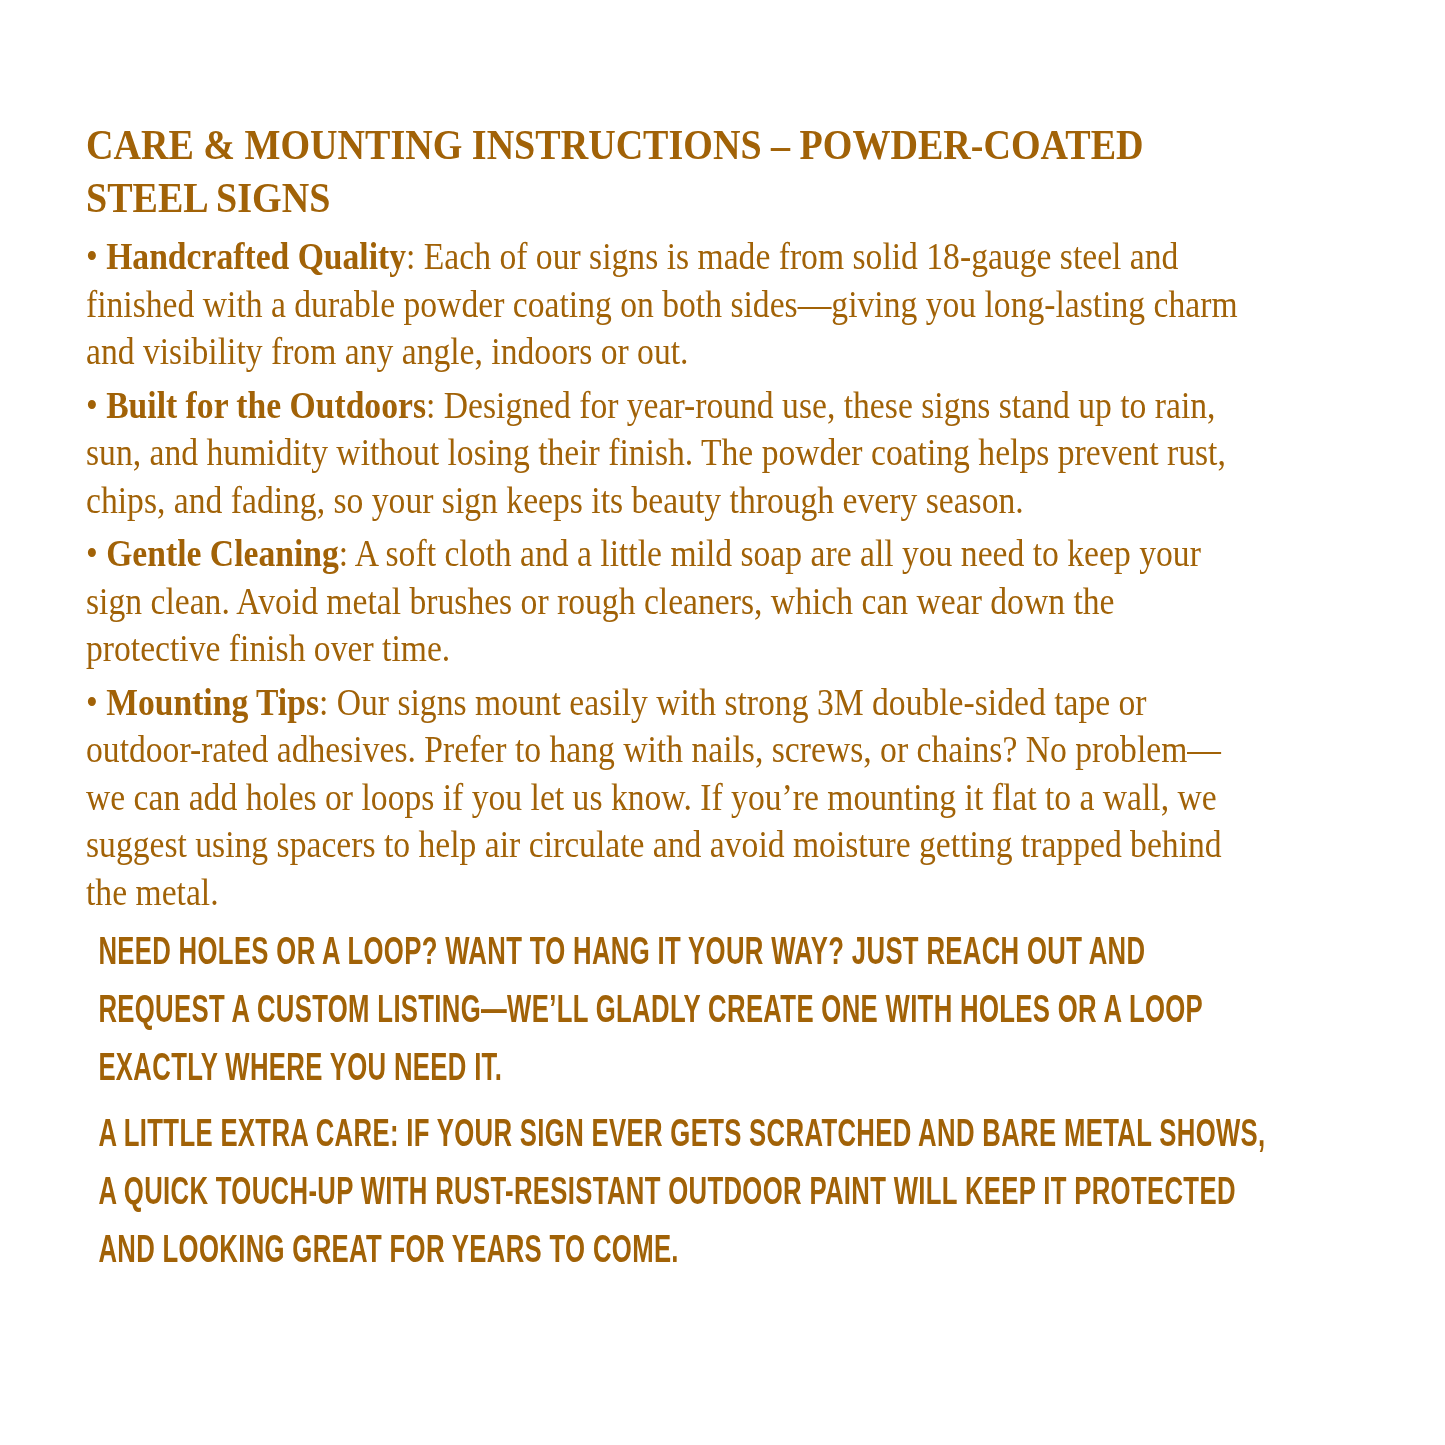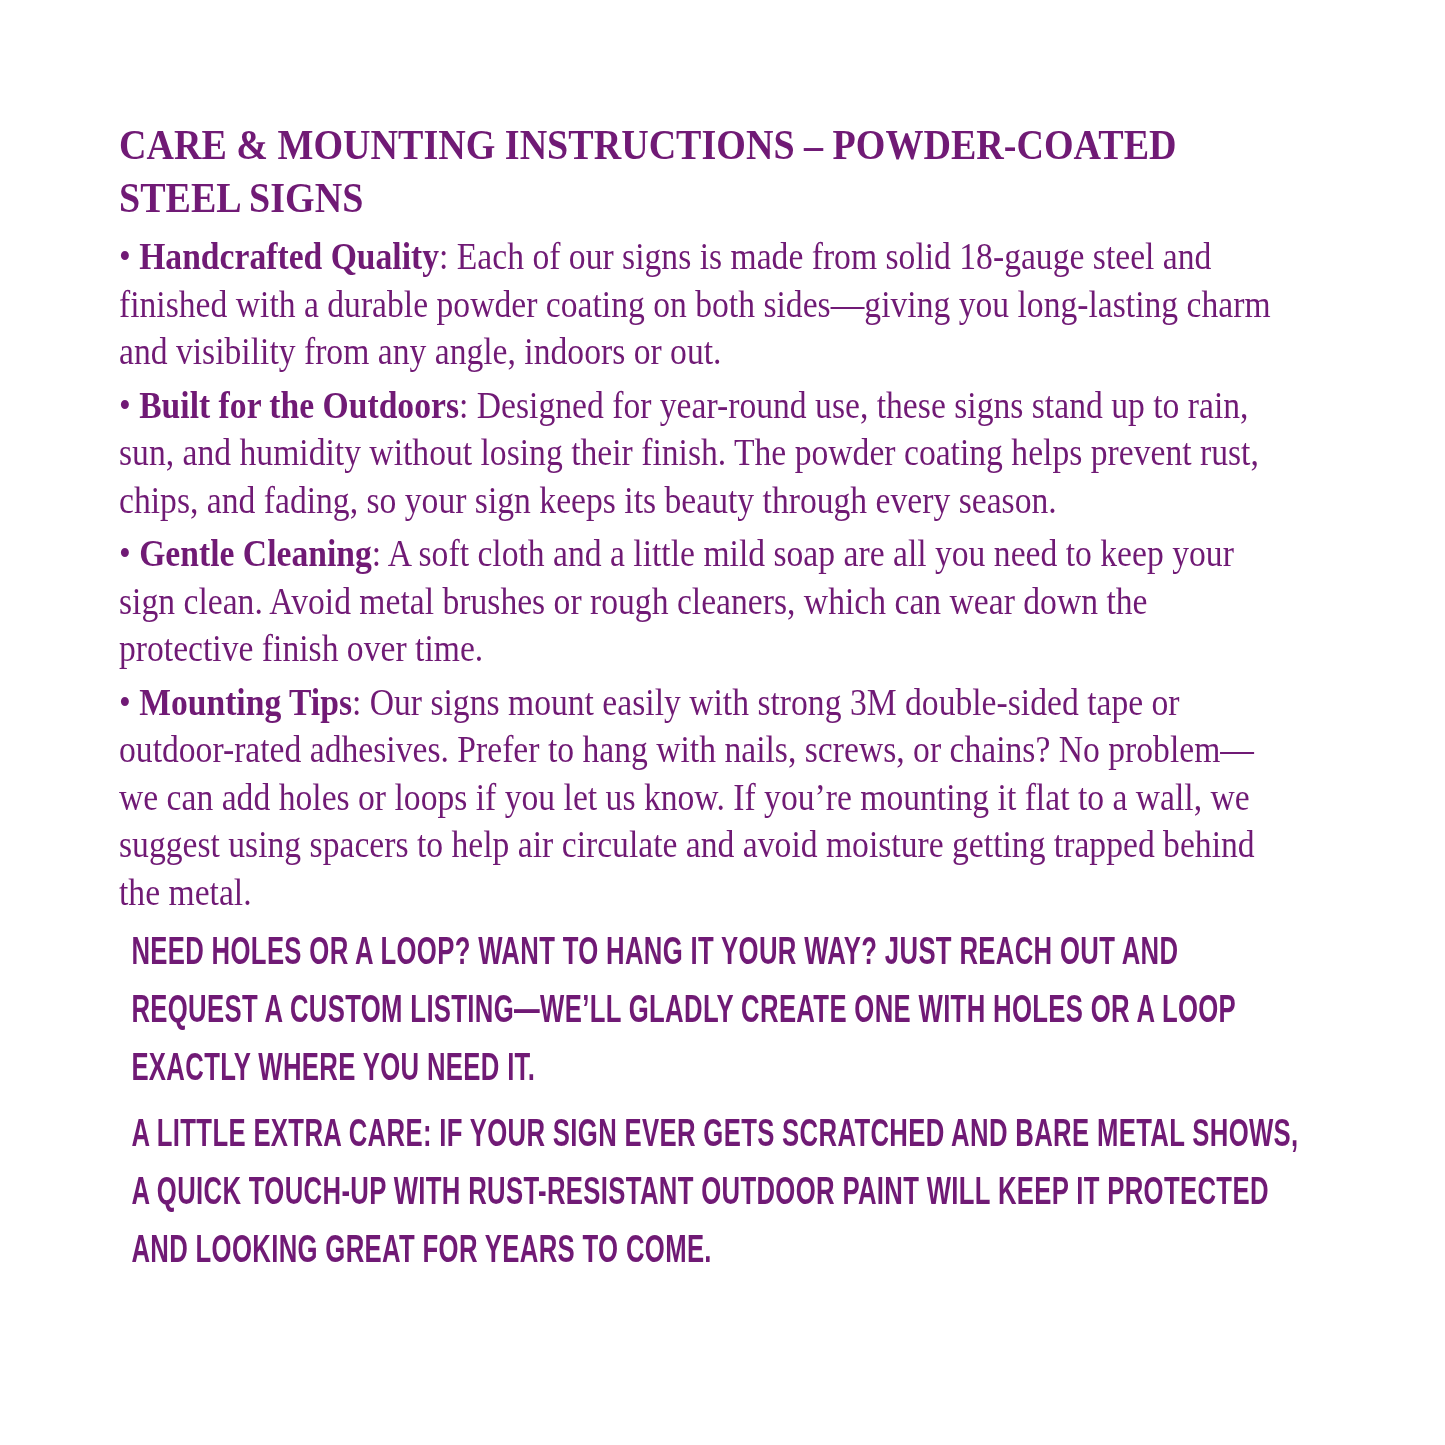--- a/index.html
+++ b/index.html
@@ -7,22 +7,22 @@
     padding: 0;
     background: #ffffff;
     width: 1445px;
     height: 1445px;
     overflow: hidden;
   }
   .page {
     box-sizing: border-box;
     width: 1445px;
     height: 1445px;
-    padding: 118px 0 0 119px;
-    color: #701a75;
+    padding: 118px 0 0 86px;
+    color: #a16207;
   }
   
   .scale-outer {
     width: 1312px;
     transform: scaleX(0.885);
     transform-origin: 0 0;
   }
   .doc-title {
     font-family: "Liberation Serif", "DejaVu Serif", serif;
     font-weight: 700;

